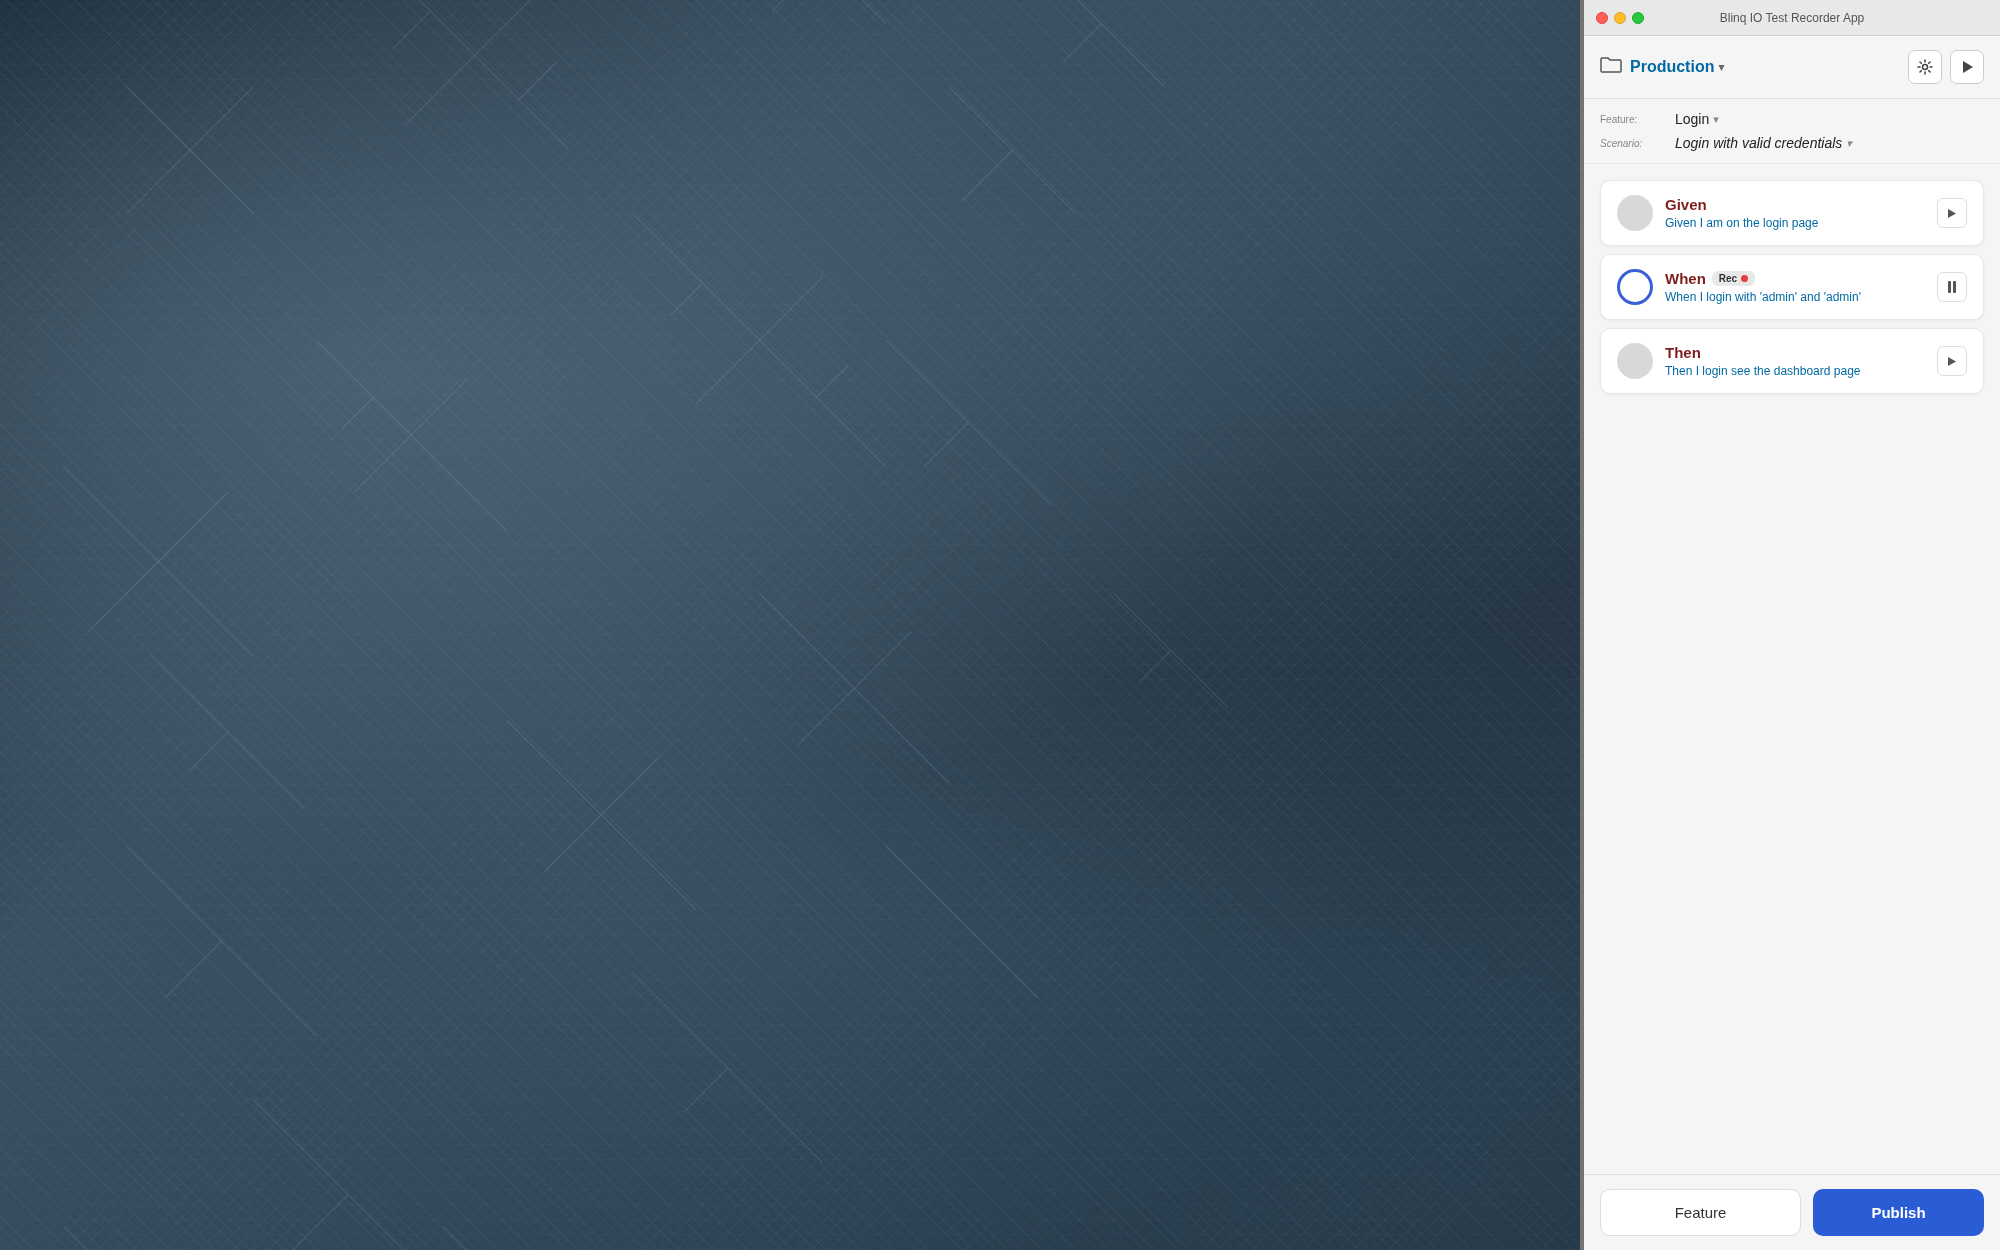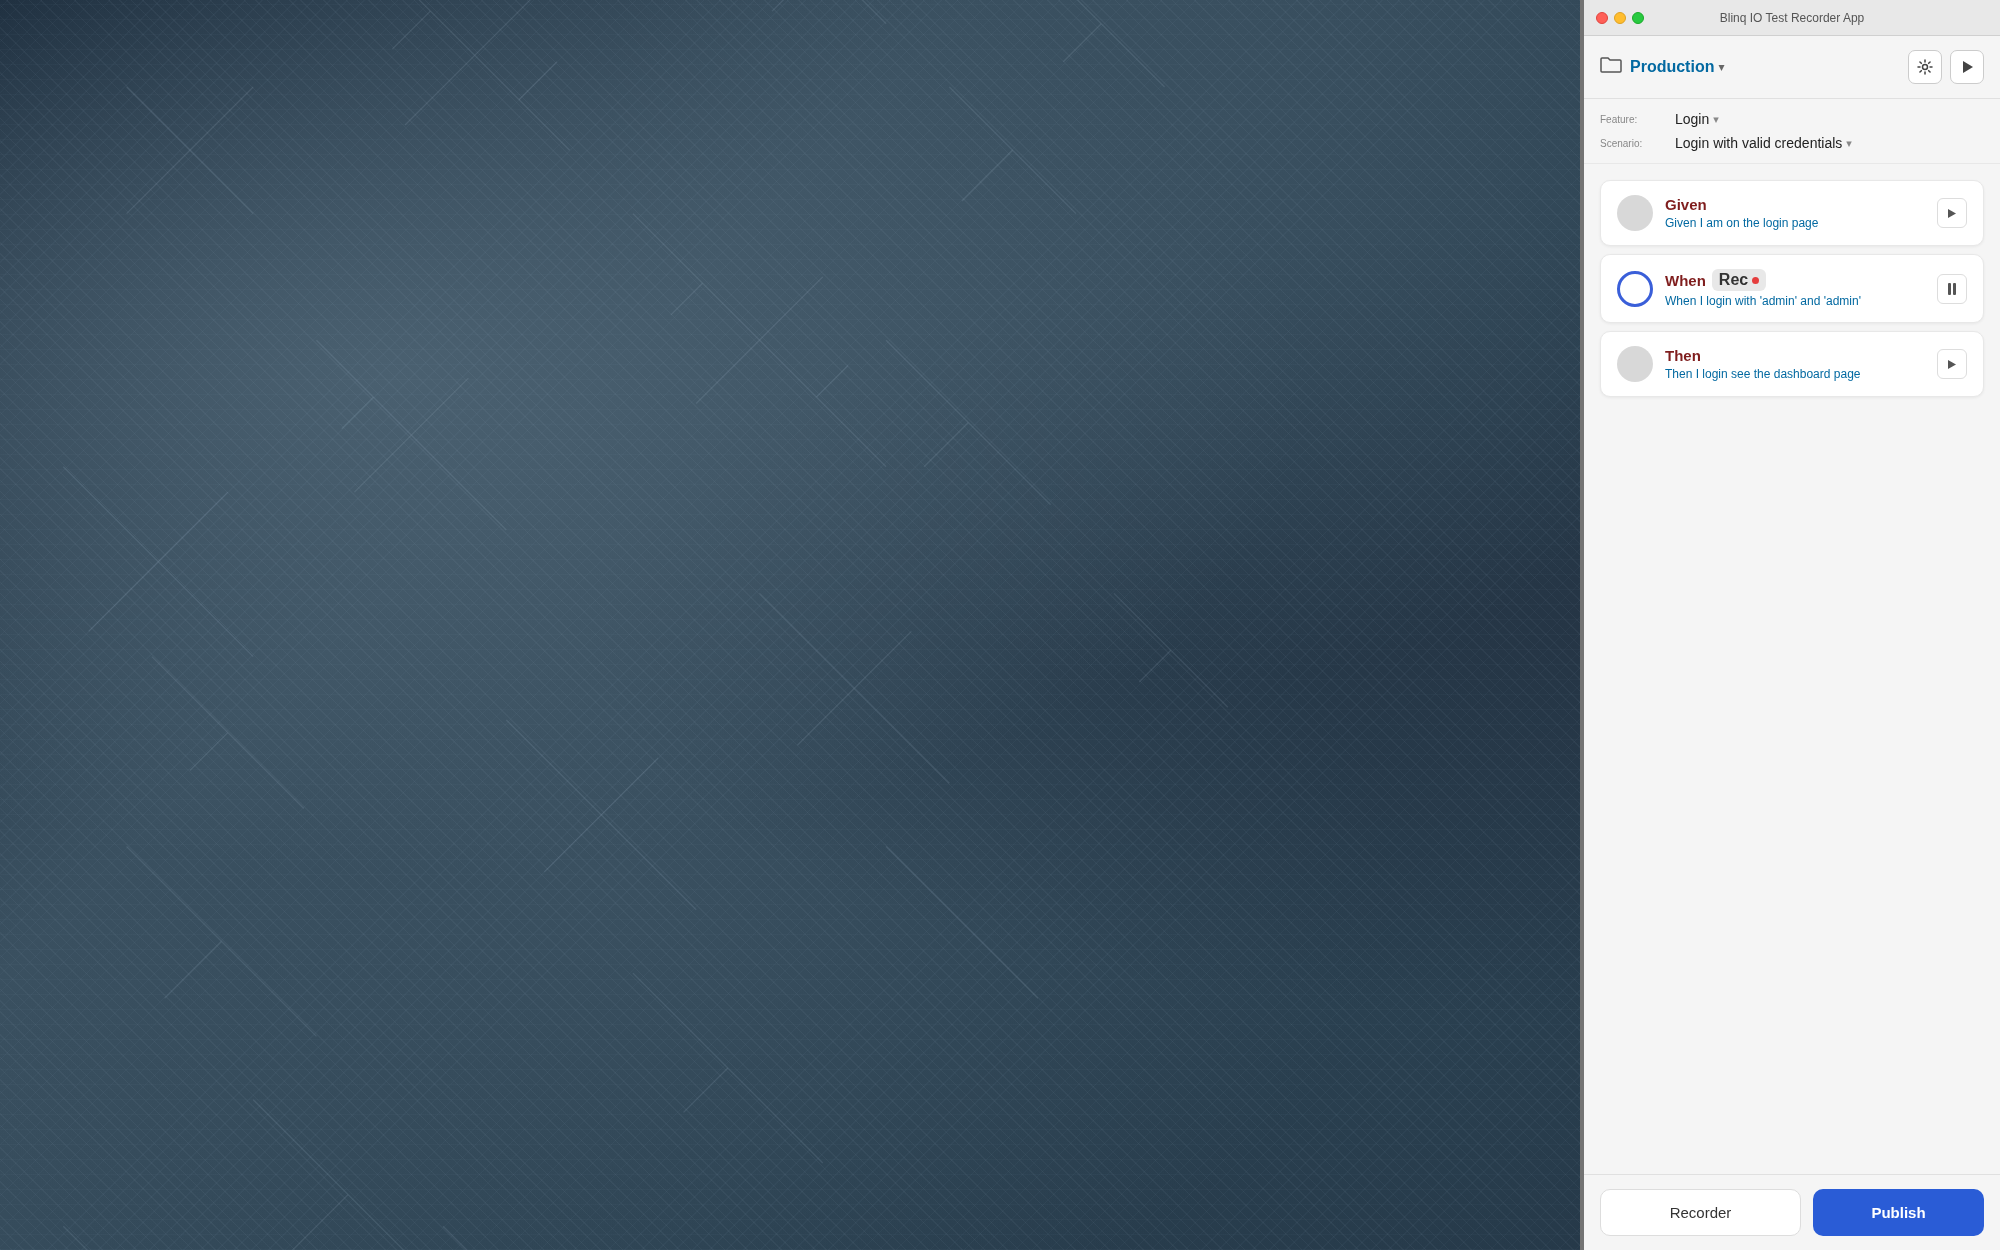--- a/index.html
+++ b/index.html
@@ -167,21 +167,21 @@
       background: #f5f5f5;
       flex-shrink: 0;
     }
 
     .meta-row {
       display: flex;
       align-items: center;
       margin-bottom: 8px;
     }
 
-    .meta-row:last-child { margin-bottom: 0; }
+    .meta-row:last-child { margin-bottom: 0; font-style: italic; }
 
     .meta-label {
       font-size: 10px;
       color: #888;
       width: 75px;
       flex-shrink: 0;
     }
 
     .meta-value {
       display: flex;
@@ -245,21 +245,21 @@
     .step-keyword {
       font-size: 15px;
       font-weight: 600;
       color: #7f1d1d;
     }
 
     .rec-badge {
       background: #e8e8e8;
       border-radius: 6px;
       padding: 2px 7px;
-      font-size: 16px;
+      font-size: 10px;
       font-weight: 600;
       color: #333;
       display: flex;
       align-items: center;
       gap: 4px;
     }
 
     .rec-dot {
       width: 7px;
       height: 7px;
@@ -525,18 +525,18 @@
         <button class="step-action-btn">
           <svg width="10" height="11" viewBox="0 0 10 11" fill="none" xmlns="http://www.w3.org/2000/svg">
             <polygon points="1,1 9,5.5 1,10" fill="#555"></polygon>
           </svg>
         </button>
       </div>
 
     </div>
 
     <div id="footer">
-      <button id="discard-btn">Recorder</button>
+      <button id="discard-btn">Feature</button>
       <button id="publish-btn">Publish</button>
     </div>
 
   </div>
 </div>
 
 </body></html>

